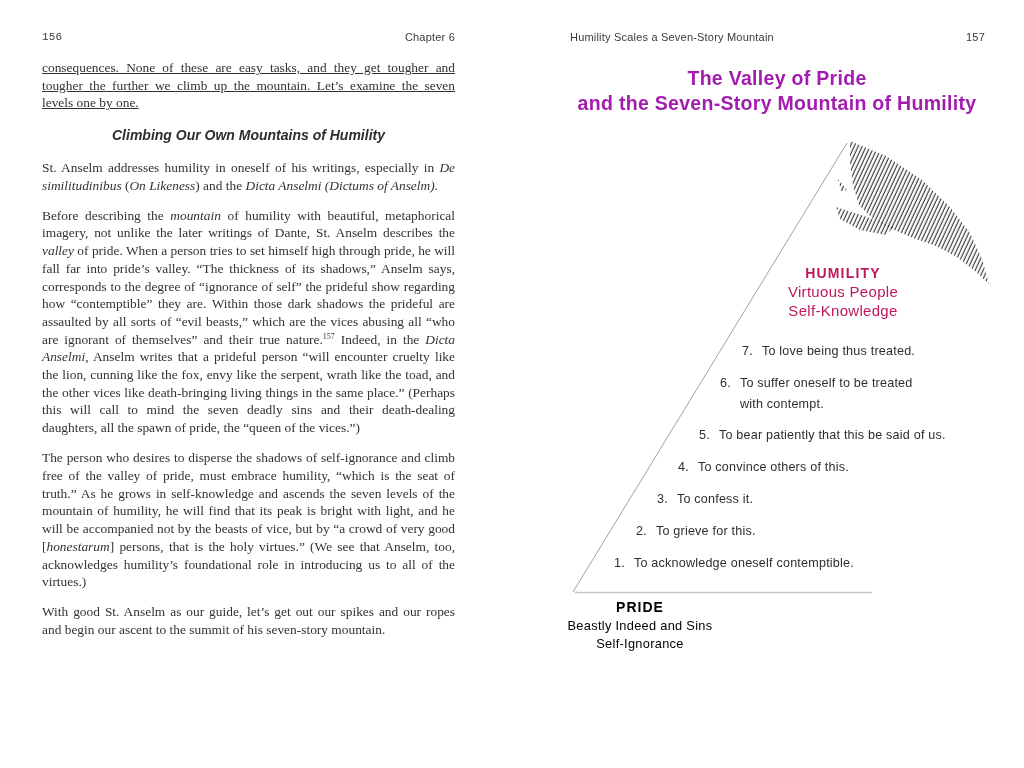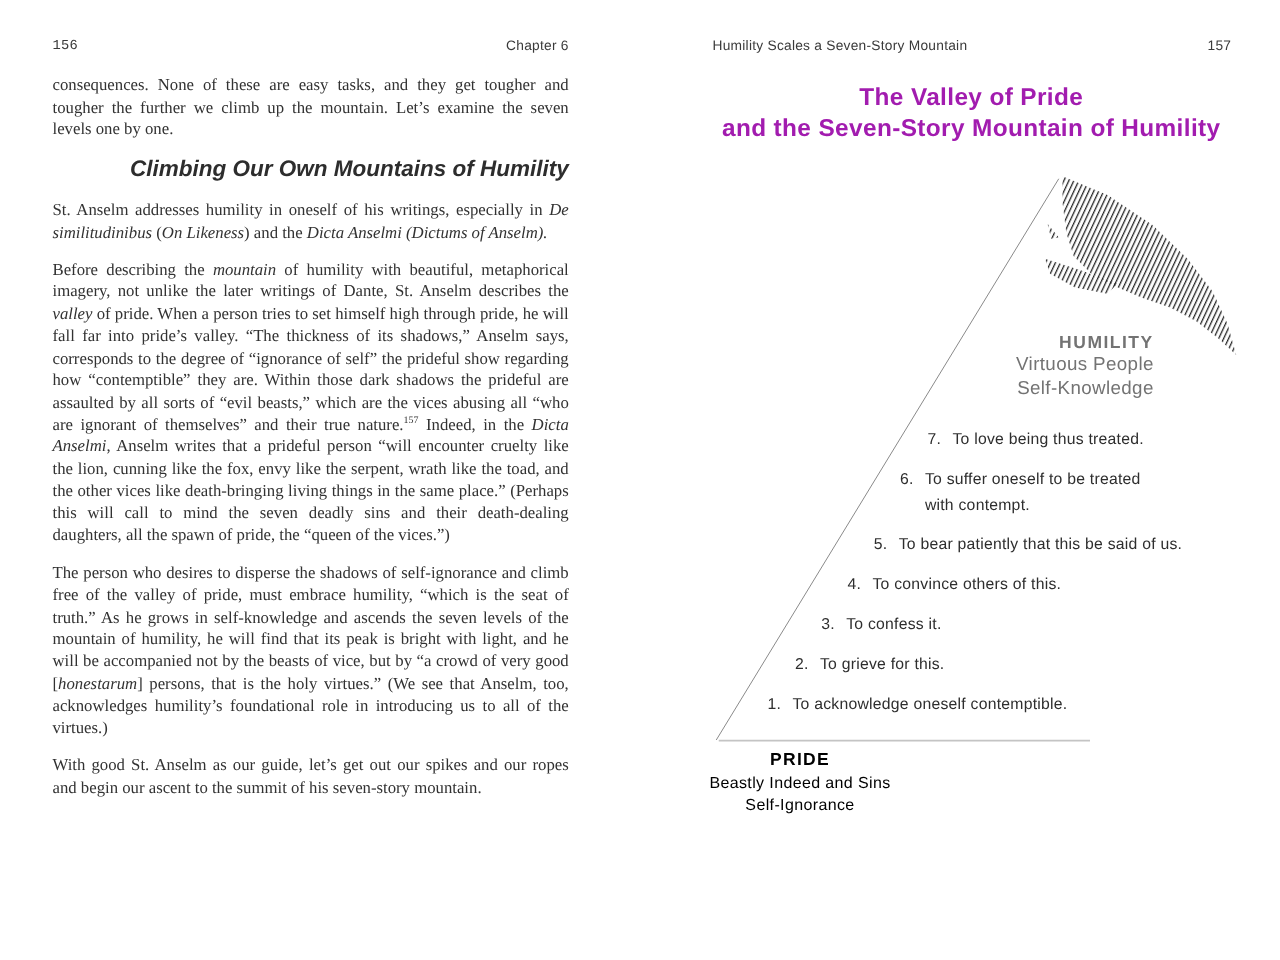--- a/index.html
+++ b/index.html
@@ -19,40 +19,40 @@
   .rh-157     { right:39px; }
 
   
   .body-copy {
     position:absolute; left:42px; top:59px; width:413px;
     font-family:"Liberation Serif", serif;
     font-size:13.4px; line-height:17.7px; color:#323232;
     text-align:justify;
   }
   .body-copy p { margin:0 0 12.5px 0; }
-  .body-copy p:first-child { margin-bottom:12px; }
+  .body-copy p:first-child { margin-bottom:12px;text-decoration:underline; }
   .body-copy sup { font-size:8px; line-height:0; vertical-align:super; letter-spacing:0; }
   .section-heading {
     font-family:"Liberation Sans", sans-serif;
-    font-style:italic; font-weight:bold; font-size:18px; color:#2d2d2d;
-    margin:15px 0 14px 0; text-align:right;
+    font-style:italic; font-weight:bold; font-size:14px; color:#2d2d2d;
+    margin:15px 0 14px 0; text-align:center;
   }
 
   
   .fig-title {
     position:absolute; left:20px; top:66px; width:490px; text-align:center;
     font-weight:800; font-size:19.5px; line-height:25px; letter-spacing:0.3px; color:#a21caf;
   }
 
   
   .diagram-svg { position:absolute; left:0; top:0; width:512px; height:768px; }
 
   
   .summit-labels {
-    position:absolute; left:251px; top:264px; width:160px; text-align:right; color:#737373;
+    position:absolute; left:251px; top:264px; width:160px; text-align:center; color:#be185d;
   }
   .summit-title { font-size:14px; font-weight:800; letter-spacing:1.2px; line-height:19px; }
   .summit-sub   { font-size:15px; line-height:18.5px; letter-spacing:0.3px; }
 
   
   .step {
     position:absolute; display:flex; gap:9px;
     font-size:12.6px; line-height:21px; letter-spacing:0.2px; color:#2e2e2e; white-space:nowrap;
   }
   .step-num { text-align:right; }

